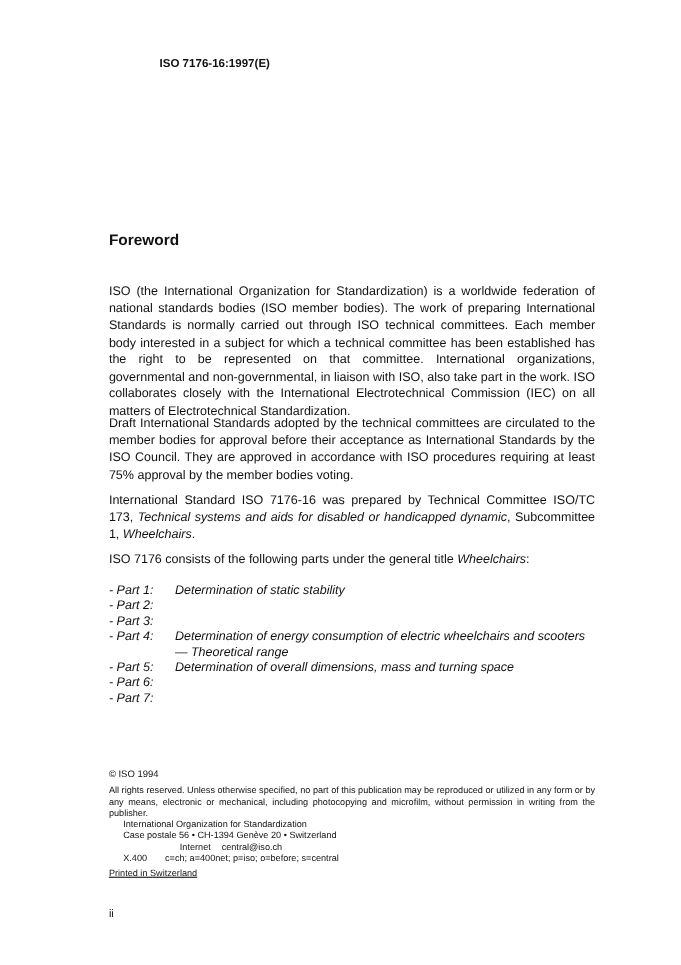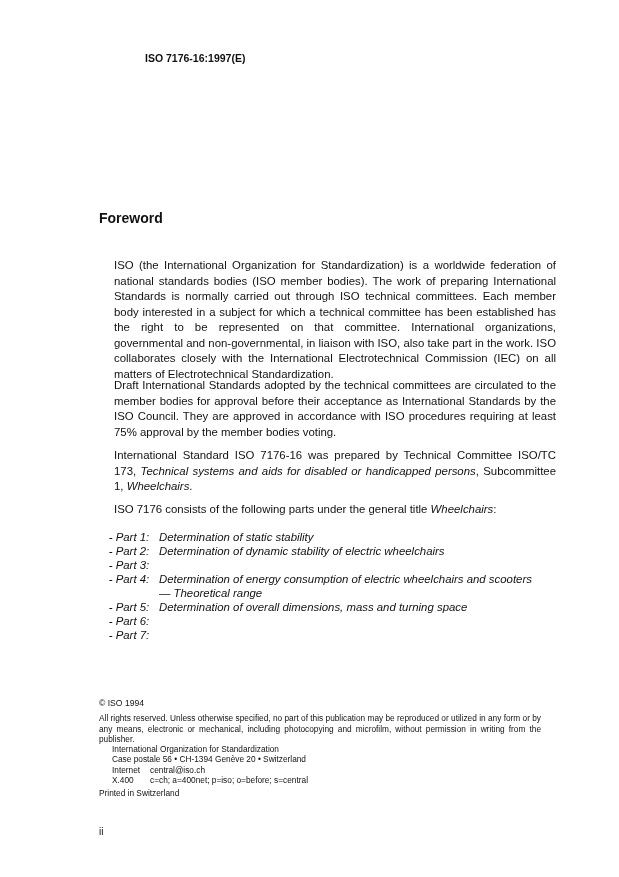--- a/index.html
+++ b/index.html
@@ -1,60 +1,59 @@
 <!DOCTYPE html>
 <html><head>
   <meta charset="utf-8">
   <style>
     html, body { margin: 0; padding: 0; background: #ffffff; }
     body { width: 619px; height: 877px; position: relative; overflow: hidden; color: #111; font-family: "Liberation Sans", sans-serif; }
     .abs { position: absolute; }
     .doc-id { left: 99px; top: 52px; font-size: 10.5px; font-weight: bold; margin-left: 46px; }
     .title { left: 99px; top: 210px; font-size: 14px; font-weight: bold; }
-    .body-text { left: 114px; width: 442px; font-size: 11.4px; line-height: 15.5px; text-align: justify; }
+    .body-text { left: 99px; width: 442px; font-size: 11.4px; line-height: 15.5px; text-align: justify; }
     .p1 { top: 258px; }
     .p2 { top: 378px; }
     .p3 { top: 448px; }
     .p4 { top: 502px; }
     .parts { left: 99px; top: 530px; width: 442px; font-size: 11.4px; line-height: 14px; }
     .part-row { display: flex; }
-    .part-num { width: 60px; flex: none; font-style: italic; text-align: center; }
+    .part-num { width: 60px; flex: none; font-style: italic; }
     .part-title { flex: 1; font-style: italic; }
     em { font-style: italic; }
     .copyright { left: 99px; top: 698px; font-size: 8.6px; }
     .rights { left: 99px; top: 713px; width: 442px; font-size: 8.3px; line-height: 10.5px; text-align: justify; }
     .address { left: 112px; top: 744px; font-size: 8.3px; line-height: 10.4px; }
-    .addr-row { display: flex; }
+    .addr-row { display: flex; justify-content: center; }
     .addr-key { width: 38px; flex: none; }
-    .printed { left: 99px; top: 788px; font-size: 8.3px; }
+    .printed { left: 99px; top: 788px; font-size: 8.3px; text-decoration: underline; }
     .page-num { left: 99px; top: 826px; font-size: 10px; }
   </style>
 </head>
 <body>
 
 <div class="abs doc-id">ISO 7176-16:1997(E)</div>
 
 <div class="abs title">Foreword</div>
 
 <div class="abs body-text p1">ISO (the International Organization for Standardization) is a worldwide federation of national standards bodies (ISO member bodies). The work of preparing International Standards is normally carried out through ISO technical committees. Each member body interested in a subject for which a technical committee has been established has the right to be represented on that committee. International organizations, governmental and non-governmental, in liaison with ISO, also take part in the work. ISO collaborates closely with the International Electrotechnical Commission (IEC) on all matters of Electrotechnical Standardization.</div>
 
 <div class="abs body-text p2">Draft International Standards adopted by the technical committees are circulated to the member bodies for approval before their acceptance as International Standards by the ISO Council. They are approved in accordance with ISO procedures requiring at least 75% approval by the member bodies voting.</div>
 
-<div class="abs body-text p3"><span>International Standard ISO 7176-16 was prepared by Technical Committee ISO/TC 173, </span><em>Technical systems and aids for disabled or handicapped persons</em><span>, Subcommittee 1, </span><em>Wheelchairs</em><span>.</span></div>
+<div class="abs body-text p3"><span>International Standard ISO 7176-16 was prepared by Technical Committee ISO/TC 173, </span><em>Technical systems and aids for disabled or handicapped dynamic</em><span>, Subcommittee 1, </span><em>Wheelchairs</em><span>.</span></div>
 
 <div class="abs body-text p4"><span>ISO 7176 consists of the following parts under the general title </span><em>Wheelchairs</em><span>:</span></div>
 
 <div class="abs parts">
   <div class="part-row">
       <span class="part-num">- Part 1:</span>
       <span class="part-title">Determination of static stability</span>
     </div>
   <div class="part-row">
       <span class="part-num">- Part 2:</span>
-      <span class="part-title">Determination of dynamic stability of electric wheelchairs</span>
     </div>
   <div class="part-row">
       <span class="part-num">- Part 3:</span>
     </div>
   <div class="part-row">
       <span class="part-num">- Part 4:</span>
       <span class="part-title">Determination of energy consumption of electric wheelchairs and scooters — Theoretical range</span>
     </div>
   <div class="part-row">
       <span class="part-num">- Part 5:</span>

